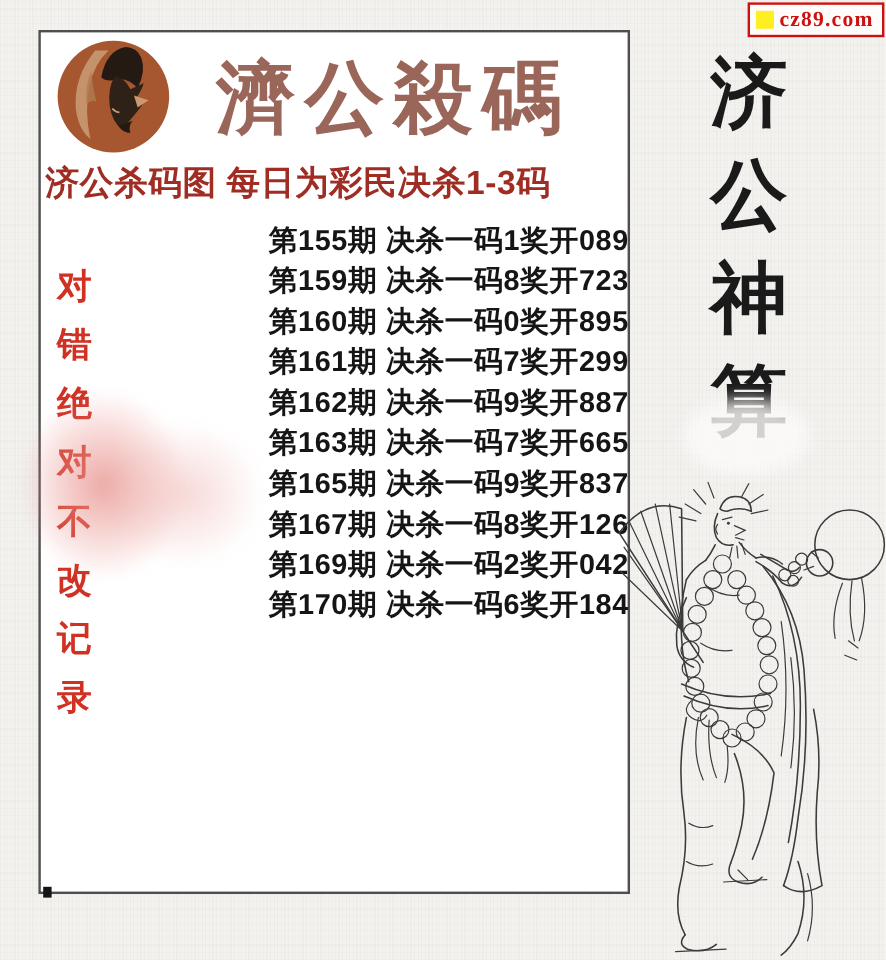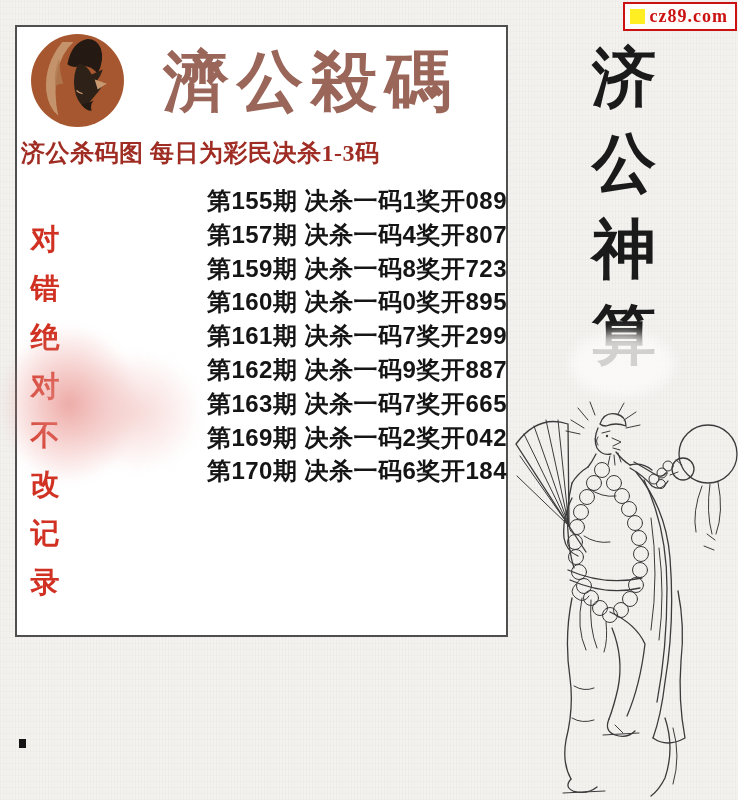--- a/index.html
+++ b/index.html
@@ -9,28 +9,28 @@
       repeating-linear-gradient(90deg, rgba(140,140,140,.05) 0 1px, transparent 1px 3px),
       repeating-linear-gradient(0deg, rgba(150,150,150,.04) 0 1px, transparent 1px 6px);}
   
   .badge{position:absolute;top:2px;right:1px;display:flex;align-items:center;gap:5px;
     border:2px solid var(--c-badge_red,#cc1111);background:#fffdfb;padding:2px 7px 2px 5px;
     text-decoration:none;z-index:40;}
   .badge-icon{width:15px;height:15px;background:var(--c-badge_icon_yellow,#ffee22);display:inline-block;}
   .badge-label{font-family:"Liberation Serif",serif;font-weight:bold;font-size:18px;
     color:var(--c-badge_red,#cc1111);letter-spacing:1px;}
   
-  .panel{position:absolute;left:15px;top:25px;width:493px;height:612px;background:#ffffff;
+  .panel{position:absolute;left:32px;top:25px;width:493px;height:720px;background:#ffffff;
     border:2px solid var(--c-panel_border,#4f4f4f);box-sizing:border-box;z-index:10;}
   .logo{position:absolute;left:12px;top:5px;width:97px;height:97px;}
   .title{position:absolute;left:146px;top:6px;margin:0;font-family:"DejaVu Serif","Liberation Serif",serif;
     font-weight:700;font-size:66px;line-height:96px;letter-spacing:8px;
     color:var(--c-title,#9b665a);white-space:nowrap;}
-  .subtitle{position:absolute;left:4px;top:106px;width:485px;font-family:Liberation Serif, serif;
-    font-weight:700;font-size:24px;line-height:40px;color:var(--c-subtitle_red,#9f2d24);
+  .subtitle{position:absolute;left:4px;top:106px;width:485px;font-family:Liberation Sans, sans-serif;
+    font-weight:700;font-size:28px;line-height:40px;color:var(--c-subtitle_red,#9f2d24);
     white-space:nowrap;letter-spacing:0.5px;}
   .side-note{position:absolute;left:9px;top:197px;width:38px;display:flex;flex-direction:column;
     align-items:center;gap:19px;z-index:5;}
   .side-note span{font-weight:bold;font-size:29px;line-height:30px;color:var(--c-side_note_red,#d03122);}
   .records{position:absolute;left:70px;top:157px;width:420px;z-index:4;}
   .record-row{height:33.8px;line-height:33.8px;font-weight:bold;font-size:24px;
     color:var(--c-record_text,#151515);white-space:nowrap;letter-spacing:0.5px;text-align:right;}
   .blur-pink{position:absolute;left:-18px;top:298px;width:140px;height:158px;border-radius:50%;
     background:radial-gradient(closest-side, rgba(233,148,143,.8), rgba(233,148,143,0));
     filter:blur(5px);z-index:8;pointer-events:none;}
@@ -79,26 +79,27 @@
       <span>错</span>
       <span>绝</span>
       <span>对</span>
       <span>不</span>
       <span>改</span>
       <span>记</span>
       <span>录</span>
     </div>
   <div class="records">
       <div class="record-row">第155期 决杀一码1奖开089</div>
-      <div class="record-row">第157期 决杀一码4奖开807</div>
       <div class="record-row">第159期 决杀一码8奖开723</div>
       <div class="record-row">第160期 决杀一码0奖开895</div>
       <div class="record-row">第161期 决杀一码7奖开299</div>
       <div class="record-row">第162期 决杀一码9奖开887</div>
       <div class="record-row">第163期 决杀一码7奖开665</div>
+      <div class="record-row">第165期 决杀一码9奖开837</div>
+      <div class="record-row">第167期 决杀一码8奖开126</div>
       <div class="record-row">第169期 决杀一码2奖开042</div>
       <div class="record-row">第170期 决杀一码6奖开184</div>
     </div>
 
   <div class="blur-pink"></div>
   <div class="blur-pink2"></div>
   <div class="mark"></div>
 </div>
 
 <div class="v-title">

